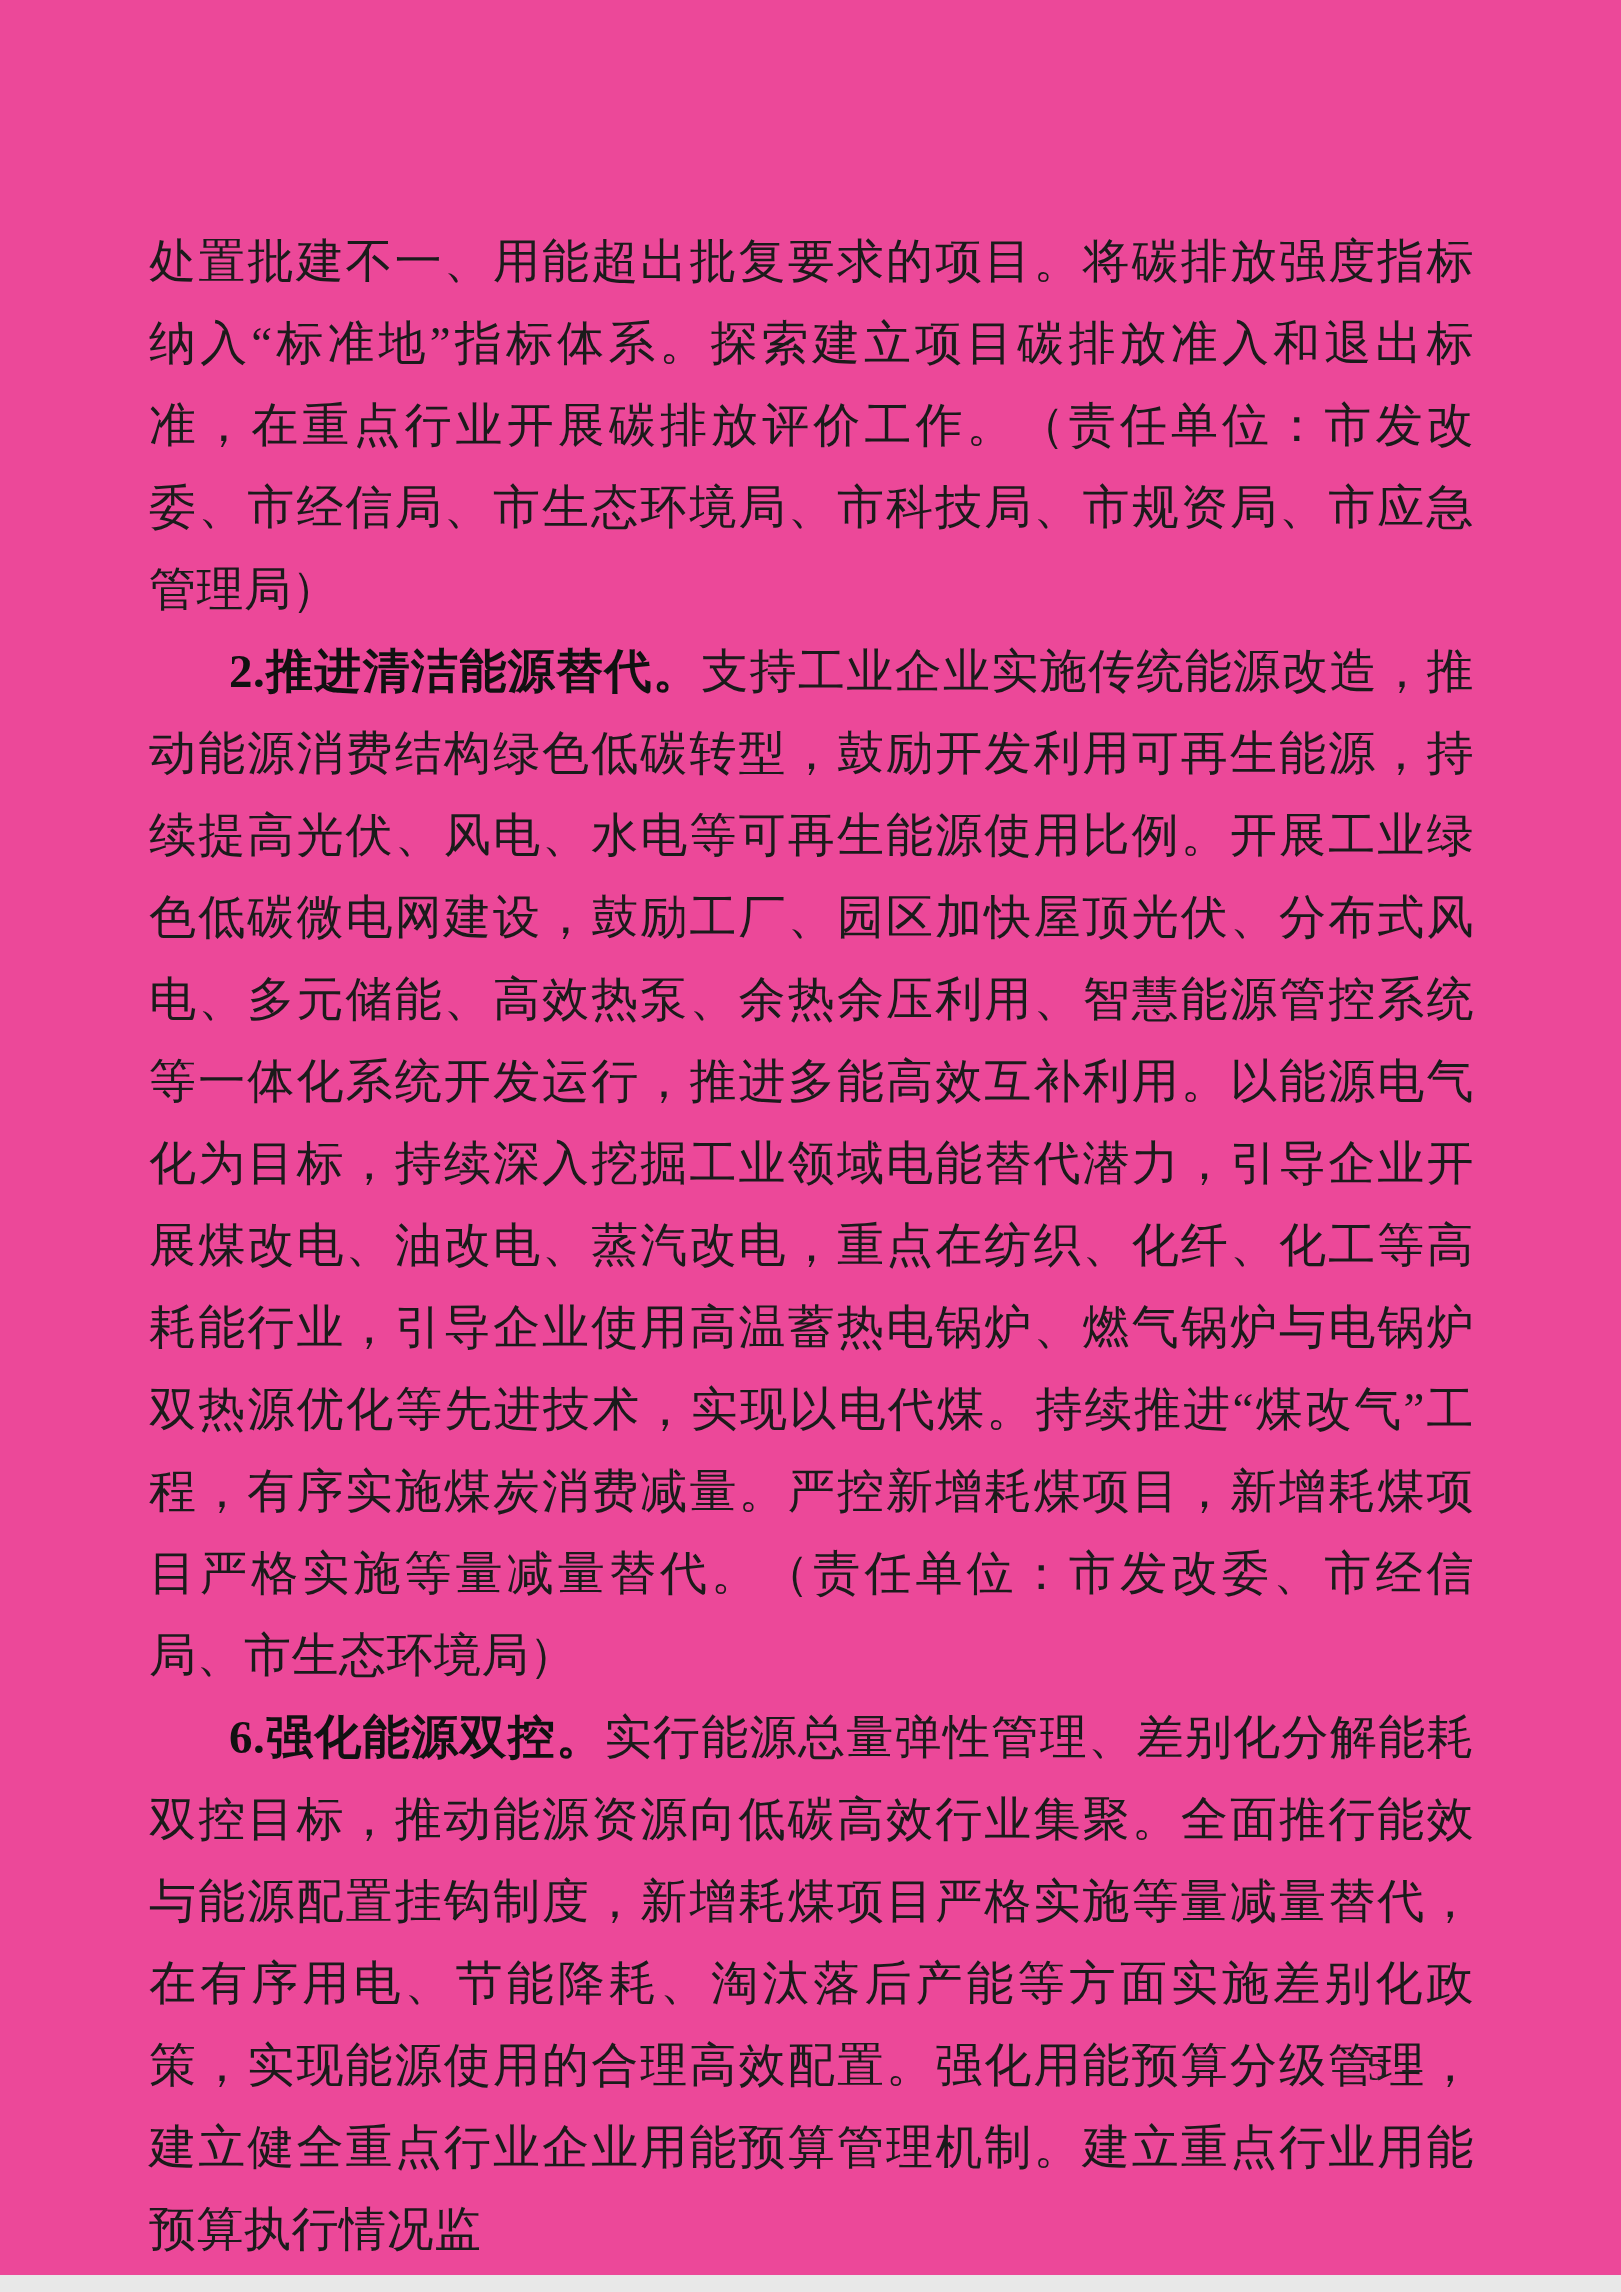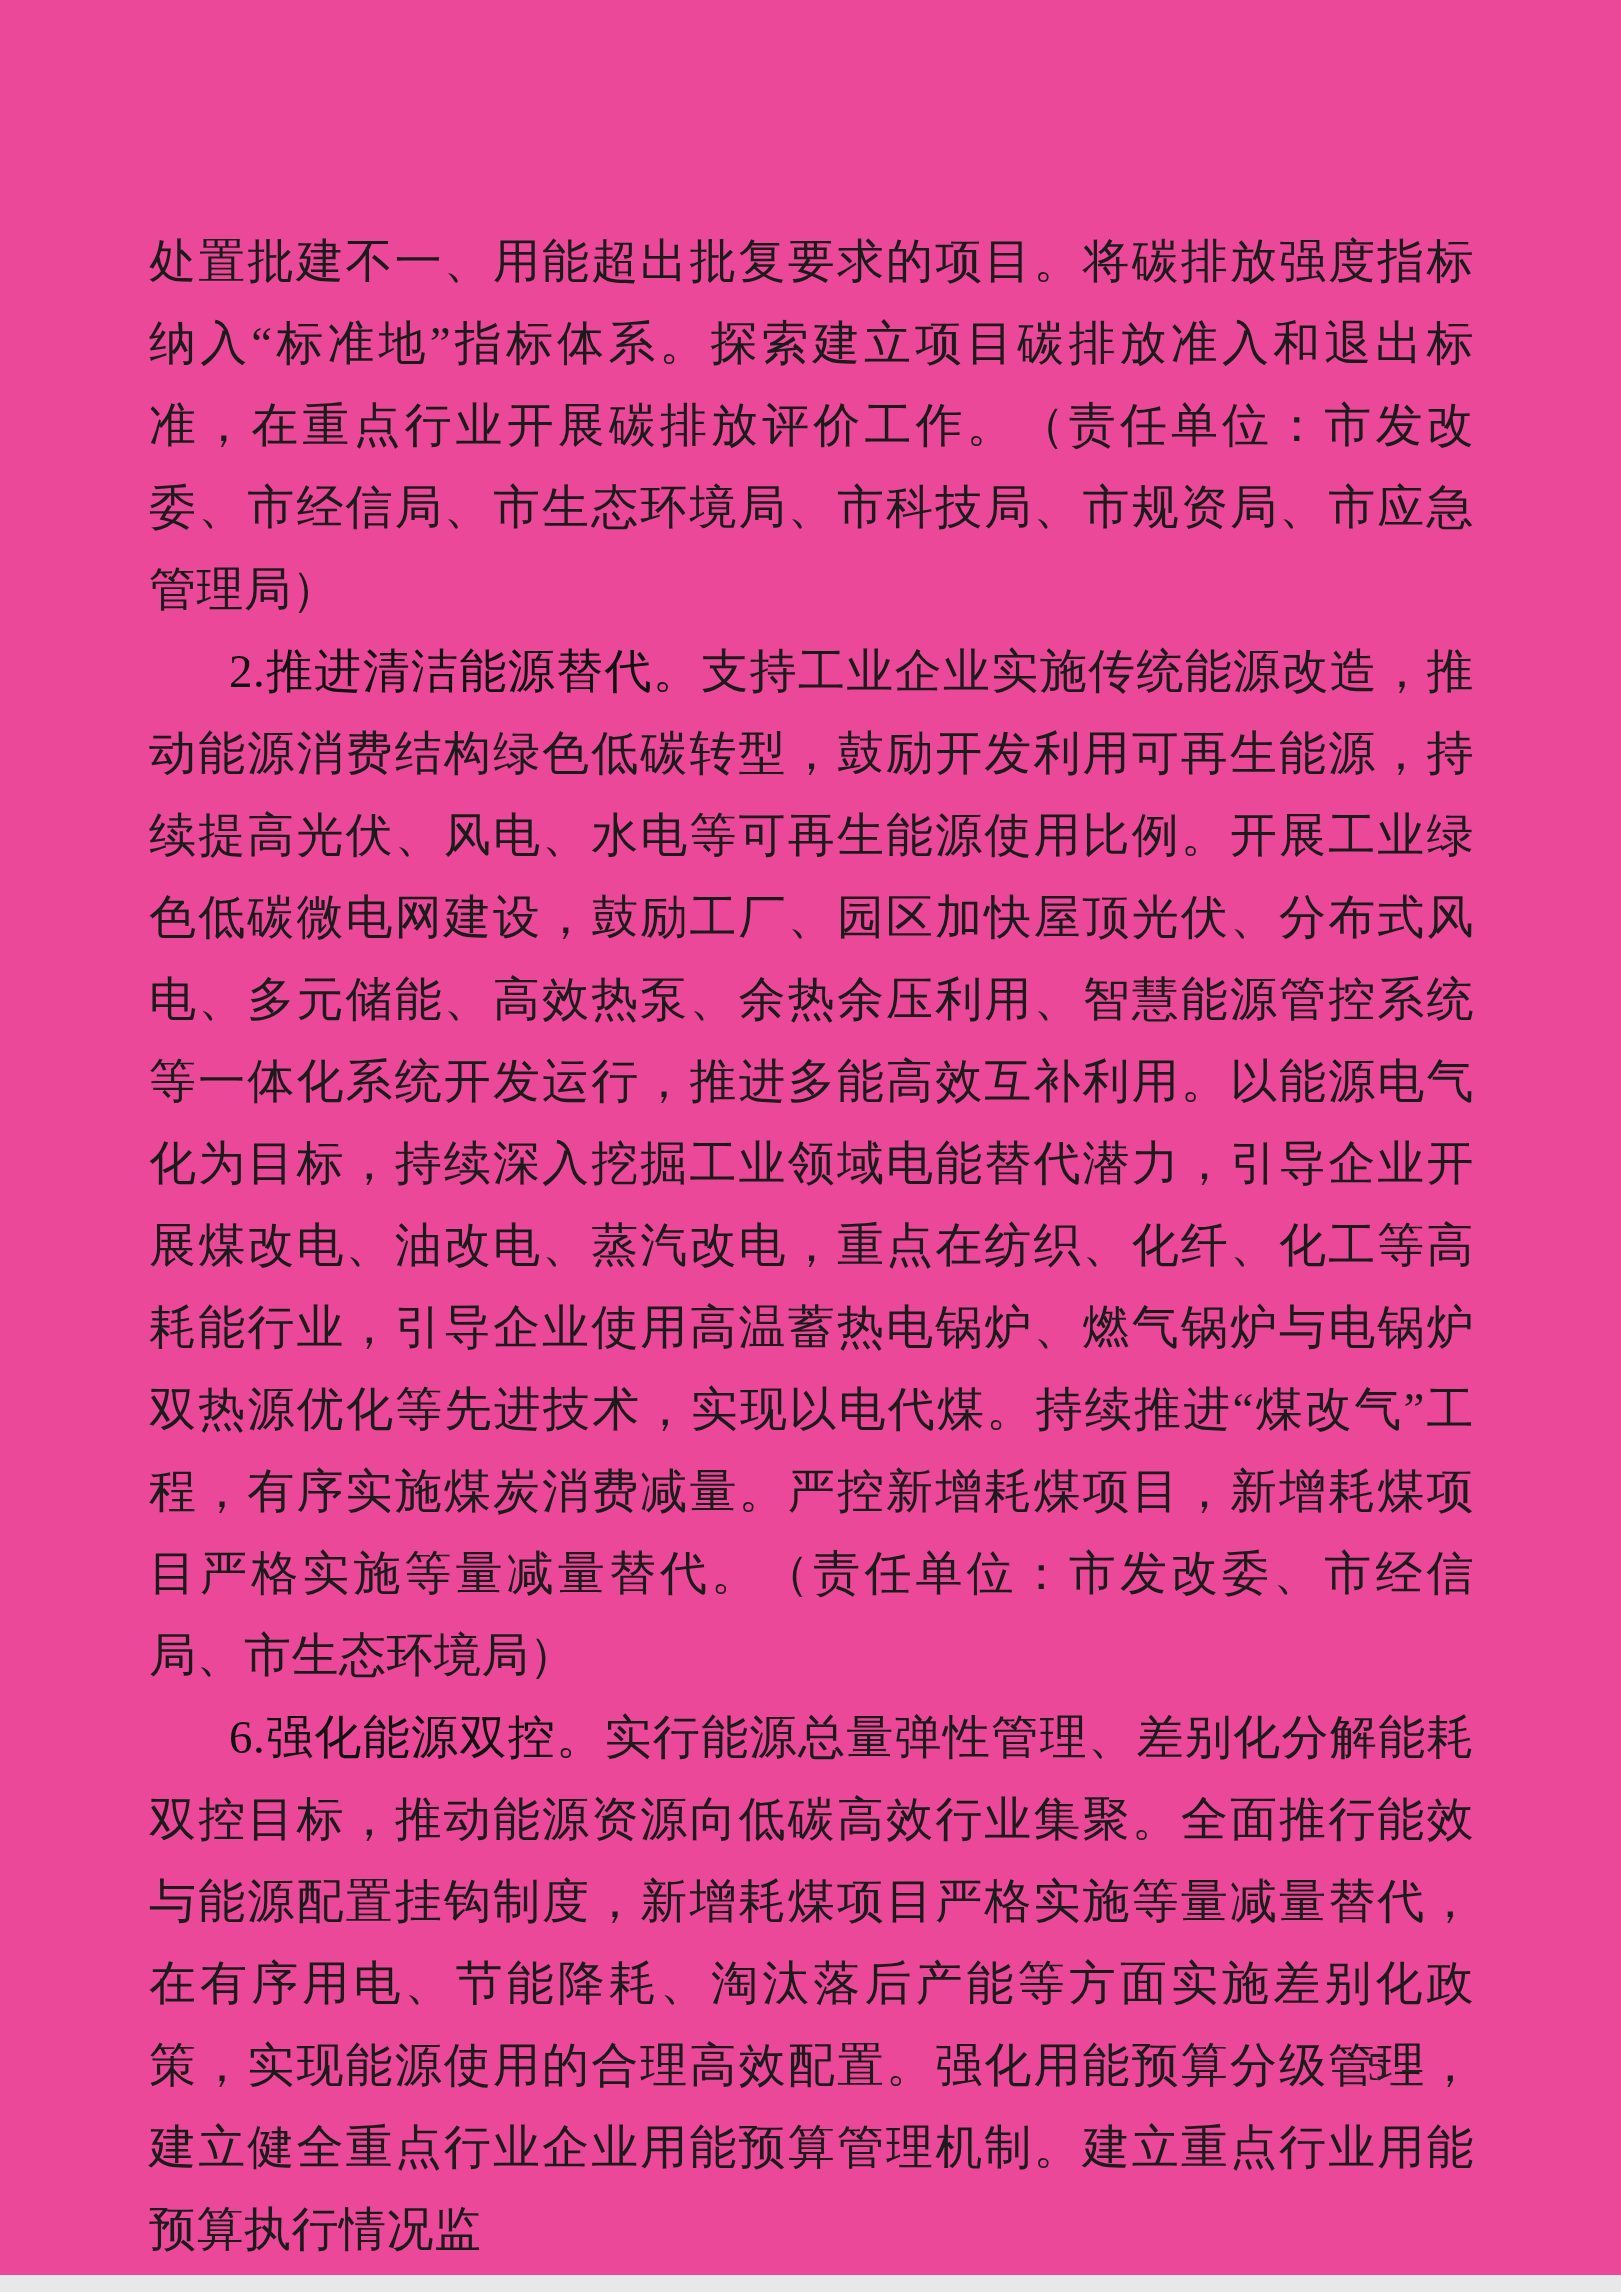--- a/index.html
+++ b/index.html
@@ -29,21 +29,21 @@
   }
   .para {
     margin: 0;
     padding: 0;
     text-indent: 1.7em;
   }
   .para.no-indent {
     text-indent: 0;
   }
   .para-heading {
-    font-weight: normal;
+    font-weight: bold;
     color: #111111;
   }
   .page-number {
     position: absolute;
     top: 2045px;
     right: 196px;
     font-size: 39px;
     line-height: 43px;
     color: #222222;
     letter-spacing: 2.9px;

